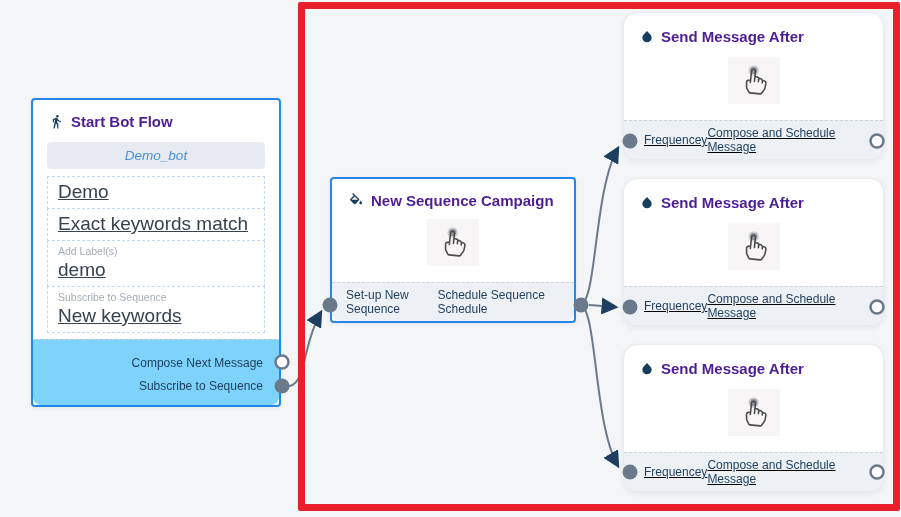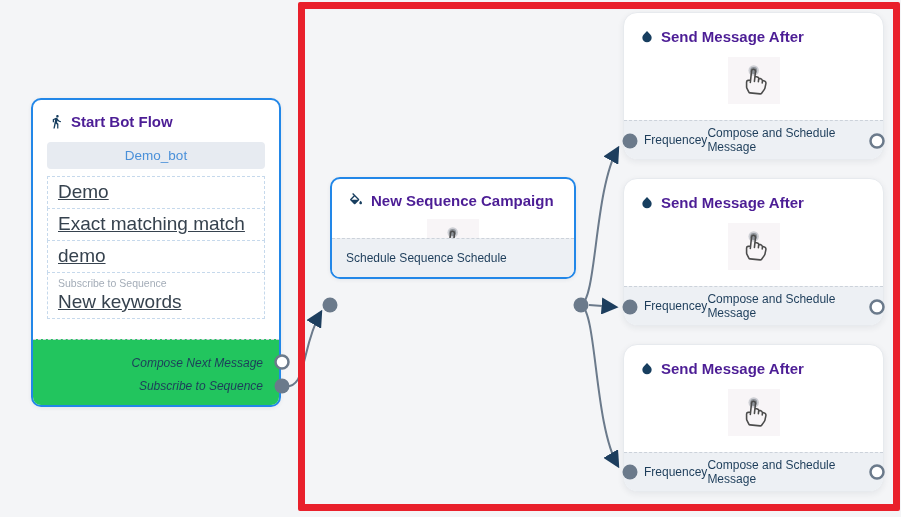--- a/index.html
+++ b/index.html
@@ -1,44 +1,44 @@
 <!DOCTYPE html>
 <html><head>
 <meta charset="utf-8">
 <style>
   html,body{margin:0;padding:0;}
   body{font-family:"Liberation Sans","DejaVu Sans",sans-serif;}
   .canvas{position:relative;width:901px;height:517px;background:#f4f5f7;overflow:hidden;}
 
   .node{position:absolute;background:#fff;box-sizing:border-box;}
-  .node-blue{border:2px solid #2287e8;border-radius:10px;box-shadow:0 1px 4px rgba(20,40,70,.07);}
+  .node-blue{border:2px solid #2287e8;border-radius:4px;box-shadow:0 1px 4px rgba(20,40,70,.07);}
   .node-plain{border:1px solid #e7eaee;border-radius:14px;box-shadow:0 2px 6px rgba(30,40,60,.07);}
 
   .node-title{display:flex;align-items:center;gap:7px;font-size:15px;font-weight:700;color:#4c1d95;padding:13px 16px 6px;}
   .node-title svg{flex:0 0 auto;}
 
   
   #node-start{left:31px;top:98px;width:250px;height:309px;display:flex;flex-direction:column;}
-  .bot-button{margin:6px 14px 8px;background:#e7ebf1;color:#4a90d9;text-align:center;padding:6px 0;border-radius:4px;font-size:13.5px;cursor:pointer;}
+  .bot-button{margin:6px 14px 8px;background:#e7ebf1;color:#4a90d9;text-align:center;padding:6px 0;border-radius:4px;font-size:13.5px;cursor:pointer;font-style:italic;}
   .fields{margin:0 14px;}
   .field{border:1px dashed #c6d9ec;padding:4px 10px 5px;margin-top:-1px;background:#fff;}
   .field-label{font-size:10.5px;color:#a4adb8;margin-bottom:2px;}
   .field-value{font-size:19px;color:#36424e;text-decoration:underline;}
 
-  .node-footer{background:#22c55e;border-top:1px dashed #ccd2da;font-style:italic;}
+  .node-footer{background:#7dd3fc;border-top:1px dashed #ccd2da;}
   #node-start .node-footer{margin-top:auto;border-radius:0 0 8px 8px;padding:13px 16px 12px;text-align:right;}
   .port-label{font-size:12px;color:#1d3d5a;}
   #node-start .port-row{height:17px;line-height:17px;}
   #node-start .port-row + .port-row{margin-top:6px;}
 
   
-  #node-campaign{left:330px;top:177px;width:246px;height:102px;}
+  #node-campaign{left:330px;top:177px;width:246px;height:146px;}
   .hand-box{position:absolute;left:50%;transform:translateX(-50%);top:40px;width:52px;height:47px;background:#f8f5f7;display:flex;align-items:center;justify-content:center;cursor:pointer;}
   .footer-row{position:absolute;left:0;right:0;bottom:0;height:39px;display:flex;align-items:center;justify-content:space-between;background:#edf0f4;border-top:1px dashed #ccd2da;border-radius:0 0 8px 8px;padding:0 14px;box-sizing:border-box;}
-  .node-plain .footer-row{border-radius:0 0 13px 13px;padding:0 22px 0 20px;}
+  .node-plain .footer-row{border-radius:0 0 13px 13px;padding:0 22px 0 20px;text-decoration:underline;}
 
   
   .node-msg{left:623px;width:261px;height:148px;}
   #node-msg-1{top:12px;}
   #node-msg-2{top:178px;}
   #node-msg-3{top:344px;}
   .node-msg .hand-box{top:44px;}
   .node-msg .node-title{padding-top:15px;}
 
   
@@ -59,23 +59,24 @@
           <path fill="#173e5f" d="M13.5 5.5c1.1 0 2-.9 2-2s-.9-2-2-2-2 .9-2 2 .9 2 2 2zM9.8 8.9L7 23h2.1l1.8-8 2.1 2v6h2v-7.5l-2.1-2 .6-3C14.8 12 16.8 13 19 13v-2c-1.9 0-3.5-1-4.3-2.4l-1-1.6c-.4-.6-1-1-1.7-1-.3 0-.5.1-.8.1L6 8.3V13h2V9.6l1.8-.7"></path>
         </svg>
       <span>Start Bot Flow</span>
     </div>
     <div class="bot-button">Demo_bot</div>
     <div class="fields">
       <div class="field">
         <div class="field-value">Demo</div>
       </div>
       <div class="field">
-        <div class="field-value">Exact matching match</div>
-      </div>
-      <div class="field">
+        <div class="field-value">Exact keywords match</div>
+      </div>
+      <div class="field">
+        <div class="field-label">Add Label(s)</div>
         <div class="field-value">demo</div>
       </div>
       <div class="field">
         <div class="field-label">Subscribe to Sequence</div>
         <div class="field-value">New keywords</div>
       </div>
     </div>
     <div class="node-footer">
       <div class="port-row">
         <span class="port-label">Compose Next Message</span>
@@ -96,20 +97,21 @@
     <div class="hand-box">
       <svg width="40" height="38" viewBox="0 0 24 24">
         <circle cx="11.8" cy="5.4" r="3.3" fill="#9aa0a8" opacity="0.45"></circle>
         <circle cx="11.8" cy="5.4" r="2.2" fill="#84898f" opacity="0.85"></circle>
         <g transform="rotate(6 12 12) translate(4.3 4.2)">
           <path fill="#4c4c4c" d="M6.75 1a.75.75 0 0 1 .75.75V8a.5.5 0 0 0 1 0V5.467l.086-.004c.317-.012.637-.008.816.027.134.027.294.096.448.182.077.042.15.147.15.314V8a.5.5 0 0 0 1 0V6.435l.106-.01c.316-.024.584-.01.708.04.118.046.3.207.486.43.081.096.15.19.2.259V8.5a.5.5 0 1 0 1 0v-1h.342a1 1 0 0 1 .995 1.1l-.271 2.715a2.5 2.5 0 0 1-.317.991l-1.395 2.442a.5.5 0 0 1-.434.252H6.035a.5.5 0 0 1-.416-.223l-1.433-2.15a1.5 1.5 0 0 1-.243-.666l-.345-3.105a.5.5 0 0 1 .399-.546L5 8.11V9a.5.5 0 0 0 1 0V1.75A.75.75 0 0 1 6.75 1M8.5 4.466V1.75a1.75 1.75 0 1 0-3.5 0v5.34l-1.2.24a1.5 1.5 0 0 0-1.196 1.636l.345 3.106a2.5 2.5 0 0 0 .405 1.11l1.433 2.15A1.5 1.5 0 0 0 6.035 16h6.385a1.5 1.5 0 0 0 1.302-.756l1.395-2.441a3.5 3.5 0 0 0 .444-1.389l.271-2.715a2 2 0 0 0-1.99-2.199h-.581a5 5 0 0 0-.195-.248c-.191-.229-.51-.568-.88-.716-.364-.146-.846-.132-1.158-.108l-.132.012a1.26 1.26 0 0 0-.56-.642 2.6 2.6 0 0 0-.738-.288c-.31-.062-.749-.058-1.05-.046z"></path>
         </g>
       </svg>
     </div>
     <div class="footer-row">
+      <span class="port-label">Set-up New Sequence</span>
       <span class="port-label">Schedule Sequence Schedule</span>
     </div>
   </div>
 
   <div class="node node-plain node-msg" id="node-msg-1">
     <div class="node-title">
       <svg width="14" height="15" viewBox="0 0 24 24">
           <path fill="#173e5f" d="M12 2.7l5.66 5.66a8 8 0 1 1-11.31 0z"></path>
         </svg>
       <span>Send Message After</span>

